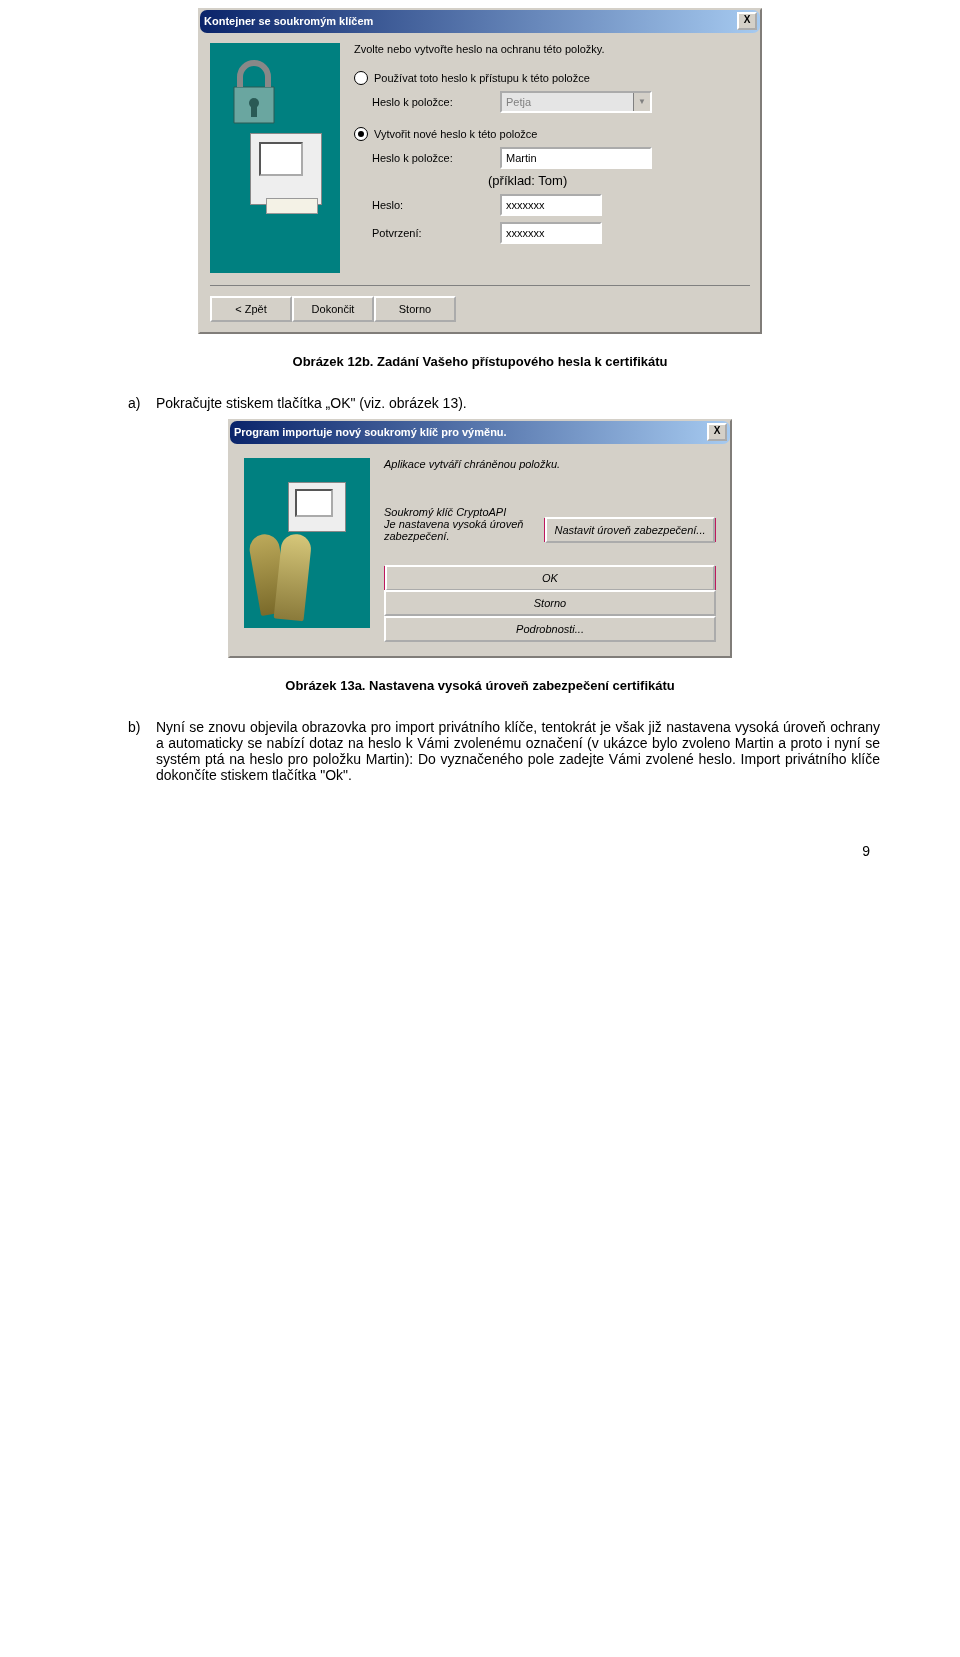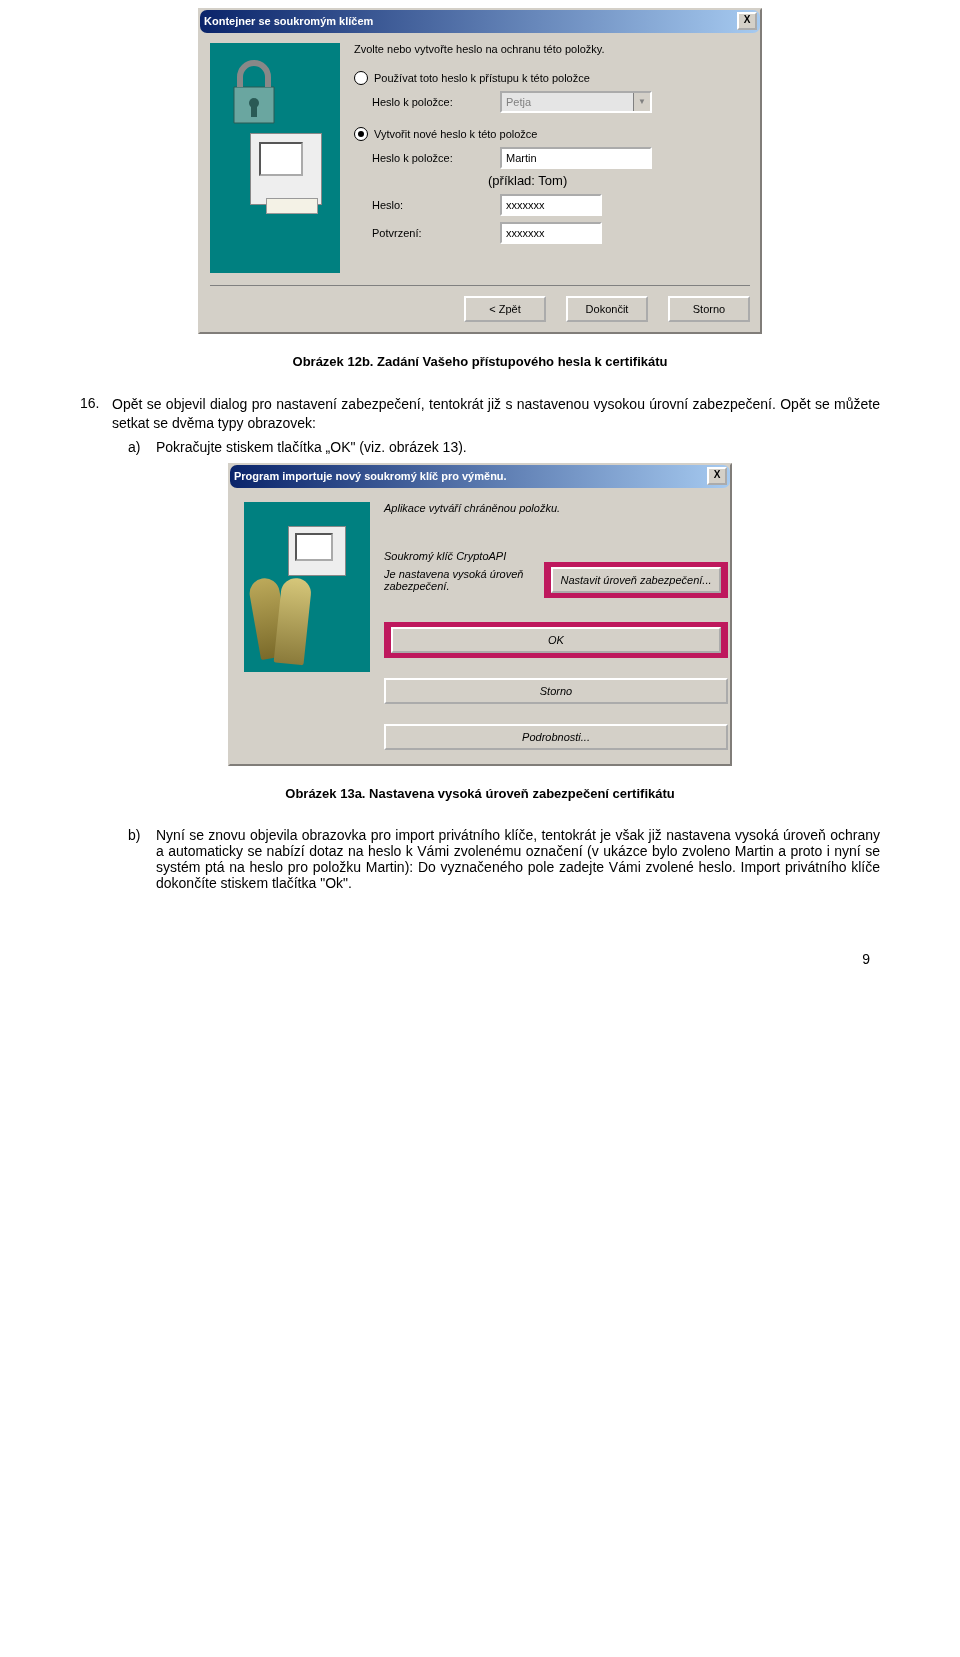--- a/index.html
+++ b/index.html
@@ -94,32 +94,32 @@
   .combo { width:140px; position:relative; }
   .combo .arrow {
     position:absolute; right:0; top:0; width:16px; height:18px;
     background:#d4d0c8; border-left:1px solid #808080; text-align:center; line-height:18px;
     font-size:8px;
   }
   .hint { margin: 4px 0 0 116px; font-size:13px; }
   .btnrow {
     border-top: 1px solid #808080;
     margin-top: 12px; padding-top: 10px;
-    display:flex; justify-content:flex-end; gap:20px;
+    display:flex; gap:0;
   }
   .btnrow.no-border { border-top: none; margin-top: 10px; padding-top:16px;flex-direction:column; }
   .win-btn {
     min-width: 78px; height: 22px;
     border: 2px outset #fff;
     background: #d4d0c8;
     font-family: Tahoma, Arial, sans-serif; font-size:11px;
     display:flex; align-items:center; justify-content:center;
     cursor: default;
   }
-  .win-btn.default { border:7px solid #be185d; padding:0; }
+  .win-btn.default { border:1px solid #be185d; padding:0; }
   .win-btn.default .inner { border:2px outset #fff; width:100%; height:100%; display:flex; align-items:center; justify-content:center; }
 
   
   .dialog.small { width: 500px; }
   .small-body { display:flex; gap:14px; padding:14px;font-style:italic; }
   .small-img {
     width: 126px; height: 170px; background:#008080; position:relative; flex-shrink:0;
   }
   .small-img .keys-a {
     position:absolute; left:10px; bottom:14px; width:30px; height:80px;
@@ -224,24 +224,20 @@
           </div>
         <div class="win-btn">
             <span>Storno</span>
           </div>
       </div>
     </div>
   </div>
 
   <div class="caption">Obrázek 12b. Zadání Vašeho přístupového hesla k certifikátu</div>
 
-  <div class="num-item">
-    <span class="num">16.</span>
-    <span class="para" style="margin:0;">Opět se objevil dialog pro nastavení zabezpečení, tentokrát již s nastavenou vysokou úrovní zabezpečení. Opět se můžete setkat se dvěma typy obrazovek:</span>
-  </div>
 
   <div class="alpha-item">
     <span class="num">a)</span>
     <span>Pokračujte stiskem tlačítka „OK" (viz. obrázek 13).</span>
   </div>
 
   <div class="dialog small">
     <div class="titlebar">
       <span>Program importuje nový soukromý klíč pro výměnu.</span>
       <span class="close">X</span>

